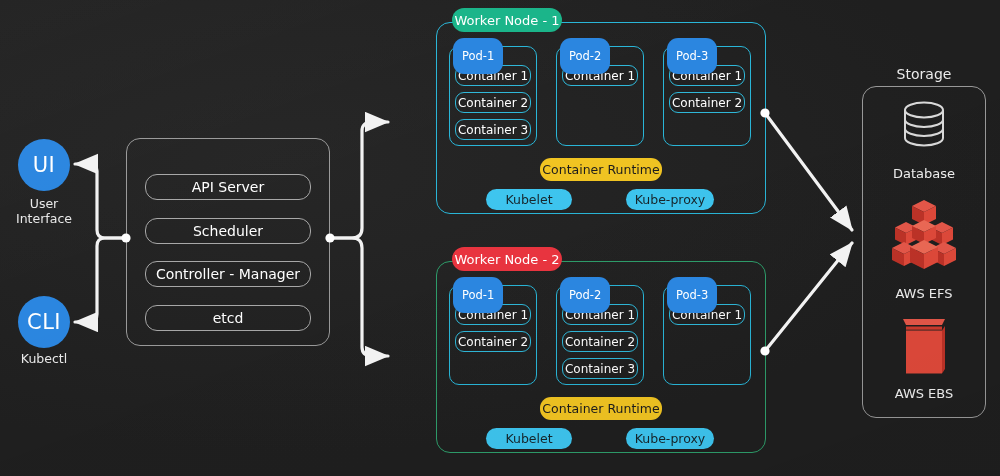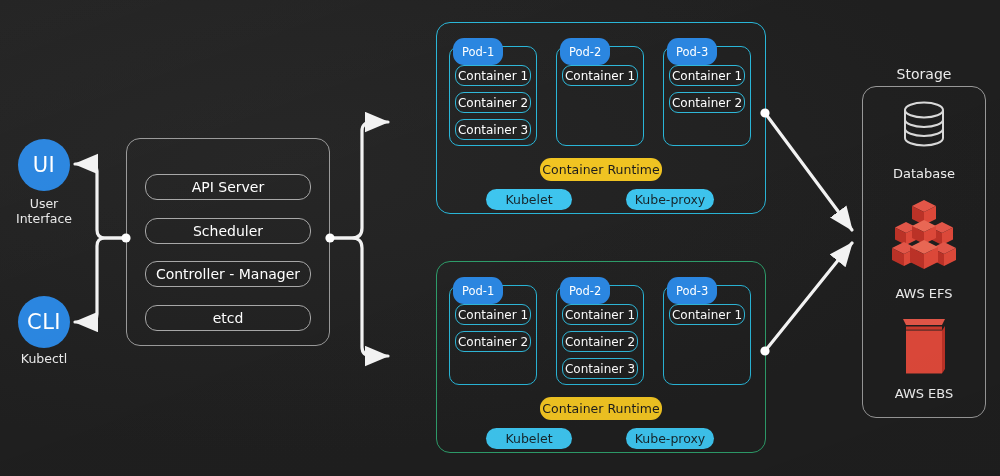--- a/index.html
+++ b/index.html
@@ -59,21 +59,21 @@
     display:flex; align-items:center; justify-content:center;
     font-size: 13px;
     color:#ffffff;
     white-space:nowrap;
     padding: 0 12px;
     height: 24px;
     z-index: 6;
   }
   .badge.teal  { background:#1bb58a; }
   .badge.red   { background:#e8343f; }
-  .badge.blue  { background:#2b86e0; border-radius:11px; height:27px; font-size:11.5px; padding:0 9px; }
+  .badge.blue  { background:#2b86e0; border-radius:11px; height:36px; font-size:11.5px; padding:0 9px; }
 
   
   .cp-item {
     position:absolute;
     border: 1.3px solid #a8a8a8;
     border-radius: 12px;
     display:flex; align-items:center; justify-content:center;
     color:#ffffff;
     font-size: 14px;
     background: transparent;
@@ -175,20 +175,23 @@
     <span>Scheduler</span>
   </div>
   <div class="cp-item" style="left:145px; top:261px; width:166px; height:26px;">
     <span>Controller - Manager</span>
   </div>
   <div class="cp-item" style="left:145px; top:305px; width:166px; height:26px;">
     <span>etcd</span>
   </div>
 
   <div class="frame cyan" style="left:436px; top:22px; width:330px; height:192px;"></div>
+  <div class="badge teal" style="left:452px; top:8px; width:110px;">
+    <span>Worker Node - 1</span>
+  </div>
 
   <div class="pod" style="left:449px; top:46px; width:88px; height:100px;"></div>
   <div class="badge blue" style="left:453px; top:38px;">
     <span>Pod-1</span>
   </div>
   <div class="container-pill" style="left:455px; top:65px; width:76px; height:21px;">
     <span>Container 1</span>
   </div>
   <div class="container-pill" style="left:455px; top:92px; width:76px; height:21px;">
     <span>Container 2</span>
@@ -220,20 +223,23 @@
     <span>Container Runtime</span>
   </div>
   <div class="solid-pill cyan" style="left:486px; top:189px; width:86px; height:21px;">
     <span>Kubelet</span>
   </div>
   <div class="solid-pill cyan" style="left:626px; top:189px; width:88px; height:21px;">
     <span>Kube-proxy</span>
   </div>
 
   <div class="frame green" style="left:436px; top:261px; width:330px; height:192px;"></div>
+  <div class="badge red" style="left:452px; top:247px; width:110px;">
+    <span>Worker Node - 2</span>
+  </div>
 
   <div class="pod" style="left:449px; top:285px; width:88px; height:100px;"></div>
   <div class="badge blue" style="left:453px; top:277px;">
     <span>Pod-1</span>
   </div>
   <div class="container-pill" style="left:455px; top:304px; width:76px; height:21px;">
     <span>Container 1</span>
   </div>
   <div class="container-pill" style="left:455px; top:331px; width:76px; height:21px;">
     <span>Container 2</span>

